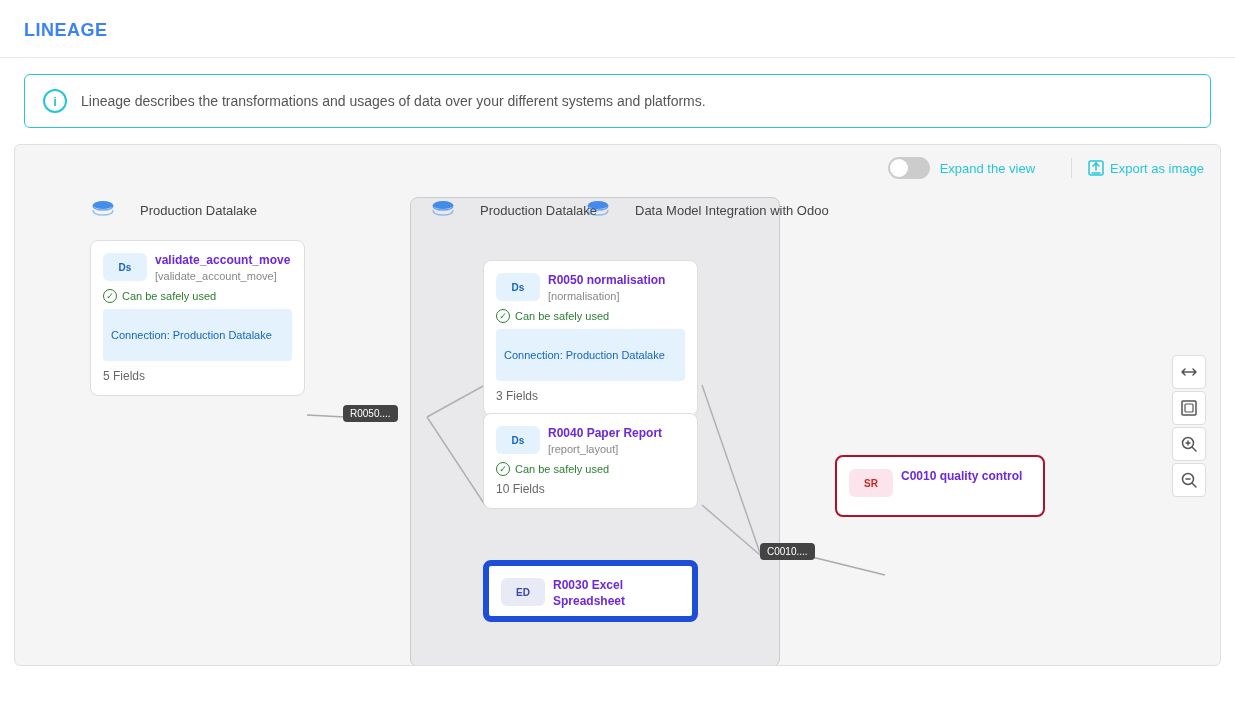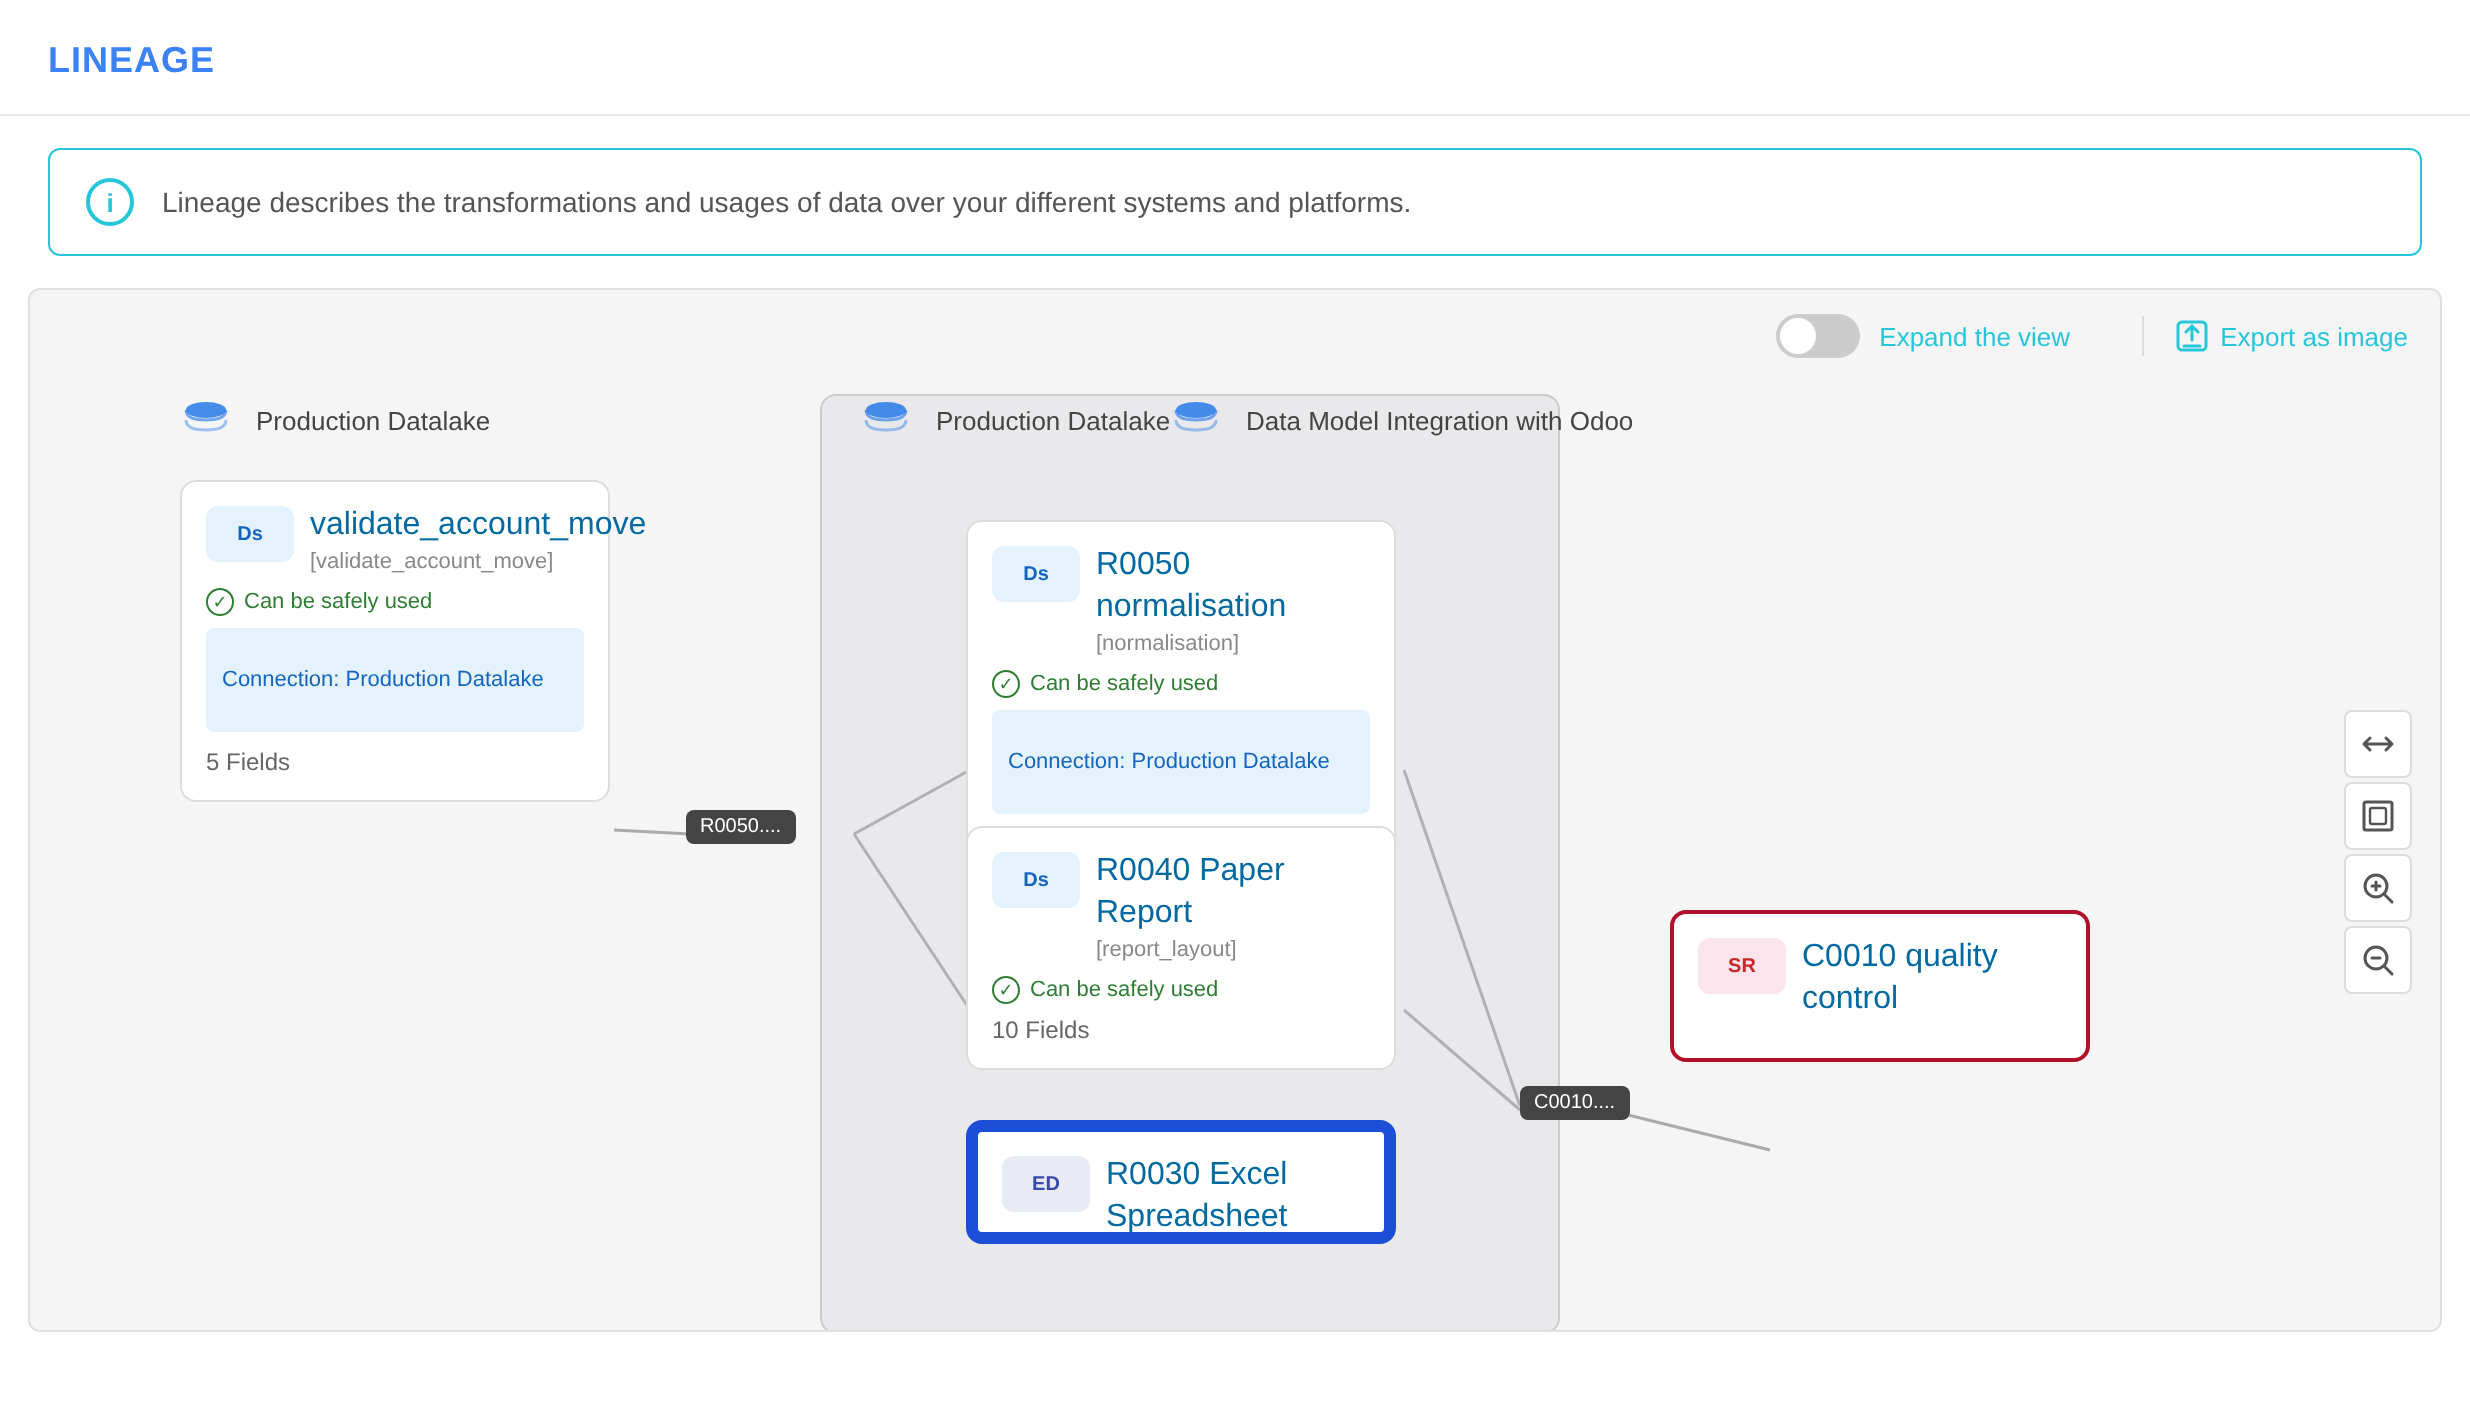--- a/index.html
+++ b/index.html
@@ -218,23 +218,23 @@
       background: #fce4ec;
       color: #c62828;
     }
 
     .node-badge.ed {
       background: #e8eaf6;
       color: #3949ab;
     }
 
     .node-title {
-      font-size: 16px;
-      font-weight: 400;
-      color: #0369a1;
+      font-size: 12px;
+      font-weight: 700;
+      color: #6d28d9;
       line-height: 1.3;
     }
 
     .node-subtitle {
       font-size: 11px;
       color: #888;
       line-height: 1.3;
     }
 
     .node-status {
@@ -290,21 +290,21 @@
       width: 100%;
       height: 100%;
       pointer-events: none;
     }
 
     .section-label-group {
       position: absolute;
       top: 52px;
       display: flex;
       align-items: center;
-      gap: 12px;
+      gap: 24px;
     }
 
     
     .node-card-partial {
       position: absolute;
       background: #fff;
       border: 6px solid #1d4ed8;
       border-radius: 8px;
       padding: 12px;
       width: 215px;

